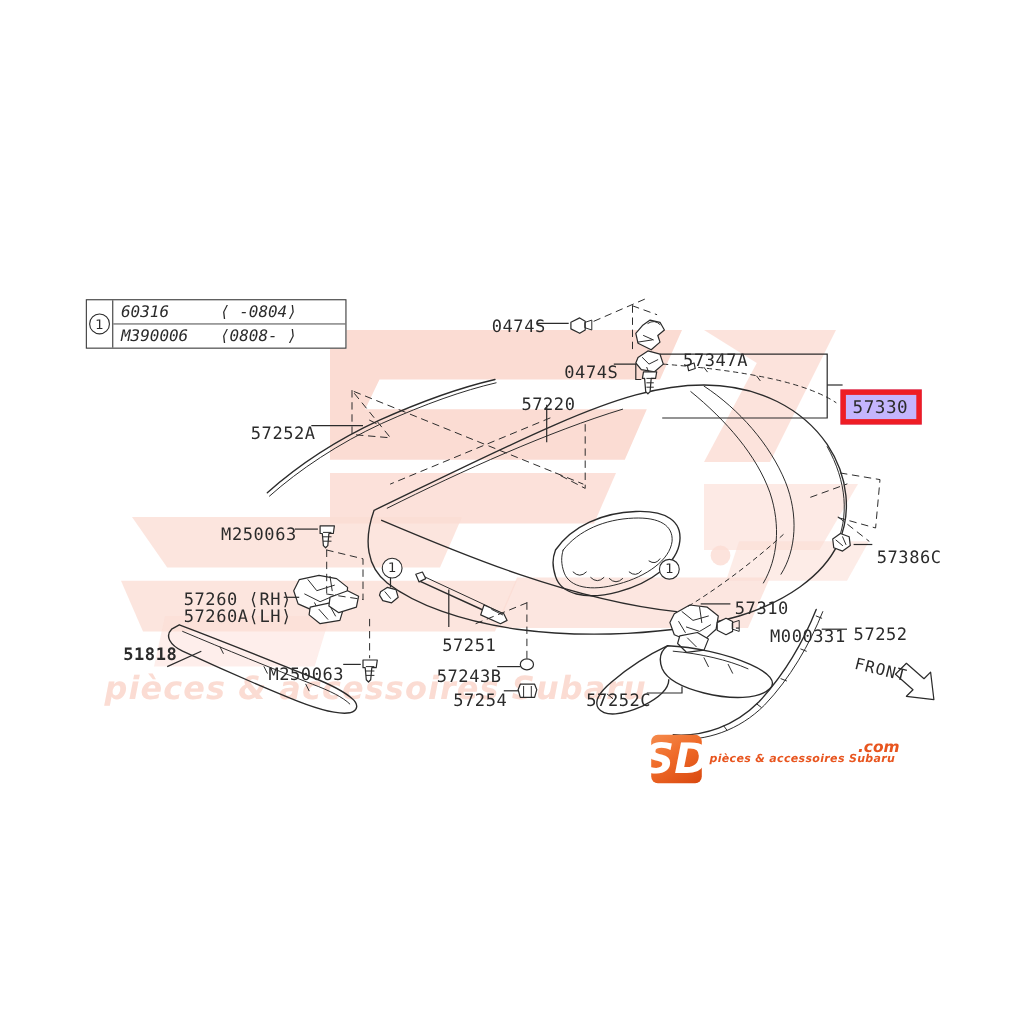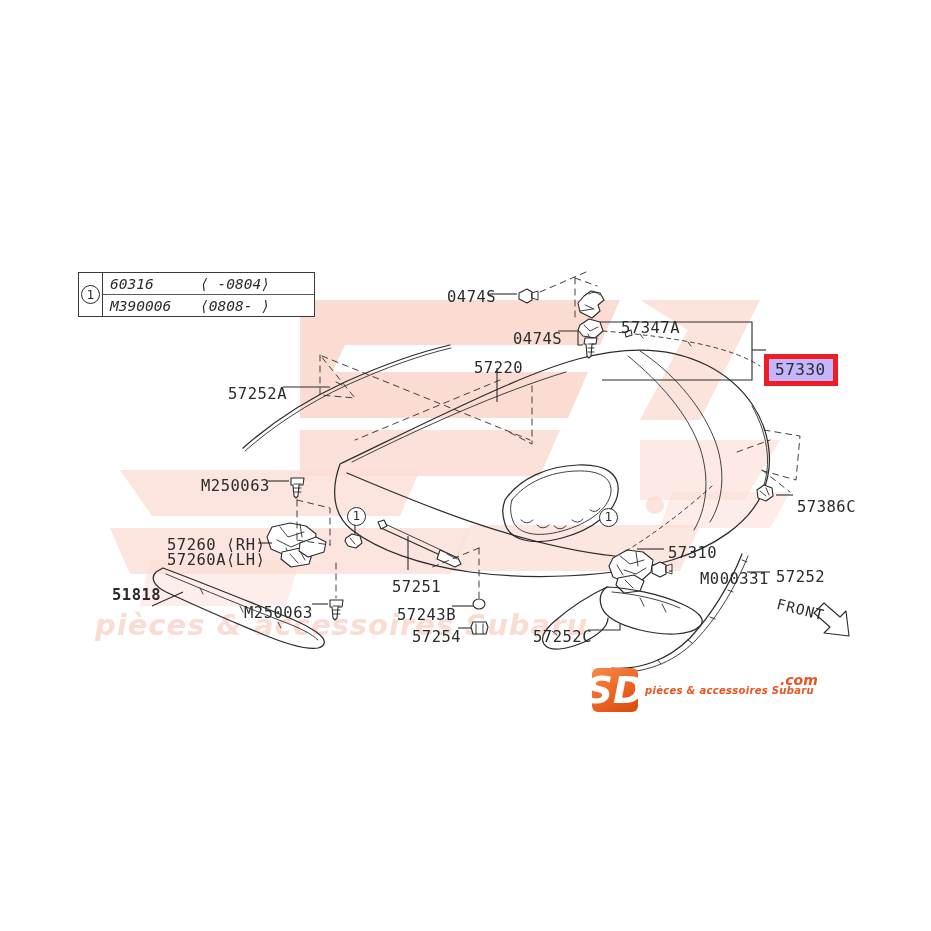--- a/index.html
+++ b/index.html
@@ -486,21 +486,21 @@
       <div class="lbl" style="left: 513px; top: 330px;">0474S</div>
       <div class="lbl" style="left: 474px; top: 359px;">57220</div>
       <div class="lbl" style="left: 228px; top: 385px;">57252A</div>
       <div class="lbl" style="left: 201px; top: 477px;">M250063</div>
       <div class="lbl" style="left: 797px; top: 498px;">57386C</div>
       <div class="lbl" style="left: 167px; top: 536px;">57260 ⟨RH⟩</div>
       <div class="lbl" style="left: 167px; top: 551px;">57260A⟨LH⟩</div>
       <div class="lbl" style="left: 668px; top: 544px;">57310</div>
       <div class="lbl" style="left: 700px; top: 570px;">M000331</div>
       <div class="lbl" style="left: 776px; top: 568px;">57252</div>
-      <div class="lbl" style="left: 392px; top: 578px;">57251</div>
+      <div class="lbl" style="left: 402px; top: 578px;">57251</div>
       <div class="lbl" style="left: 112px; top: 586px; font-weight: bold;">51818</div>
       <div class="lbl" style="left: 244px; top: 604px;">M250063</div>
       <div class="lbl" style="left: 397px; top: 606px;">57243B</div>
       <div class="lbl" style="left: 412px; top: 628px;">57254</div>
       <div class="lbl" style="left: 533px; top: 628px;">57252C</div>
     </div>
 
   <div class="circ-callout" style="left:347px; top:505px;">
     <span class="circnum">1</span>
   </div>

